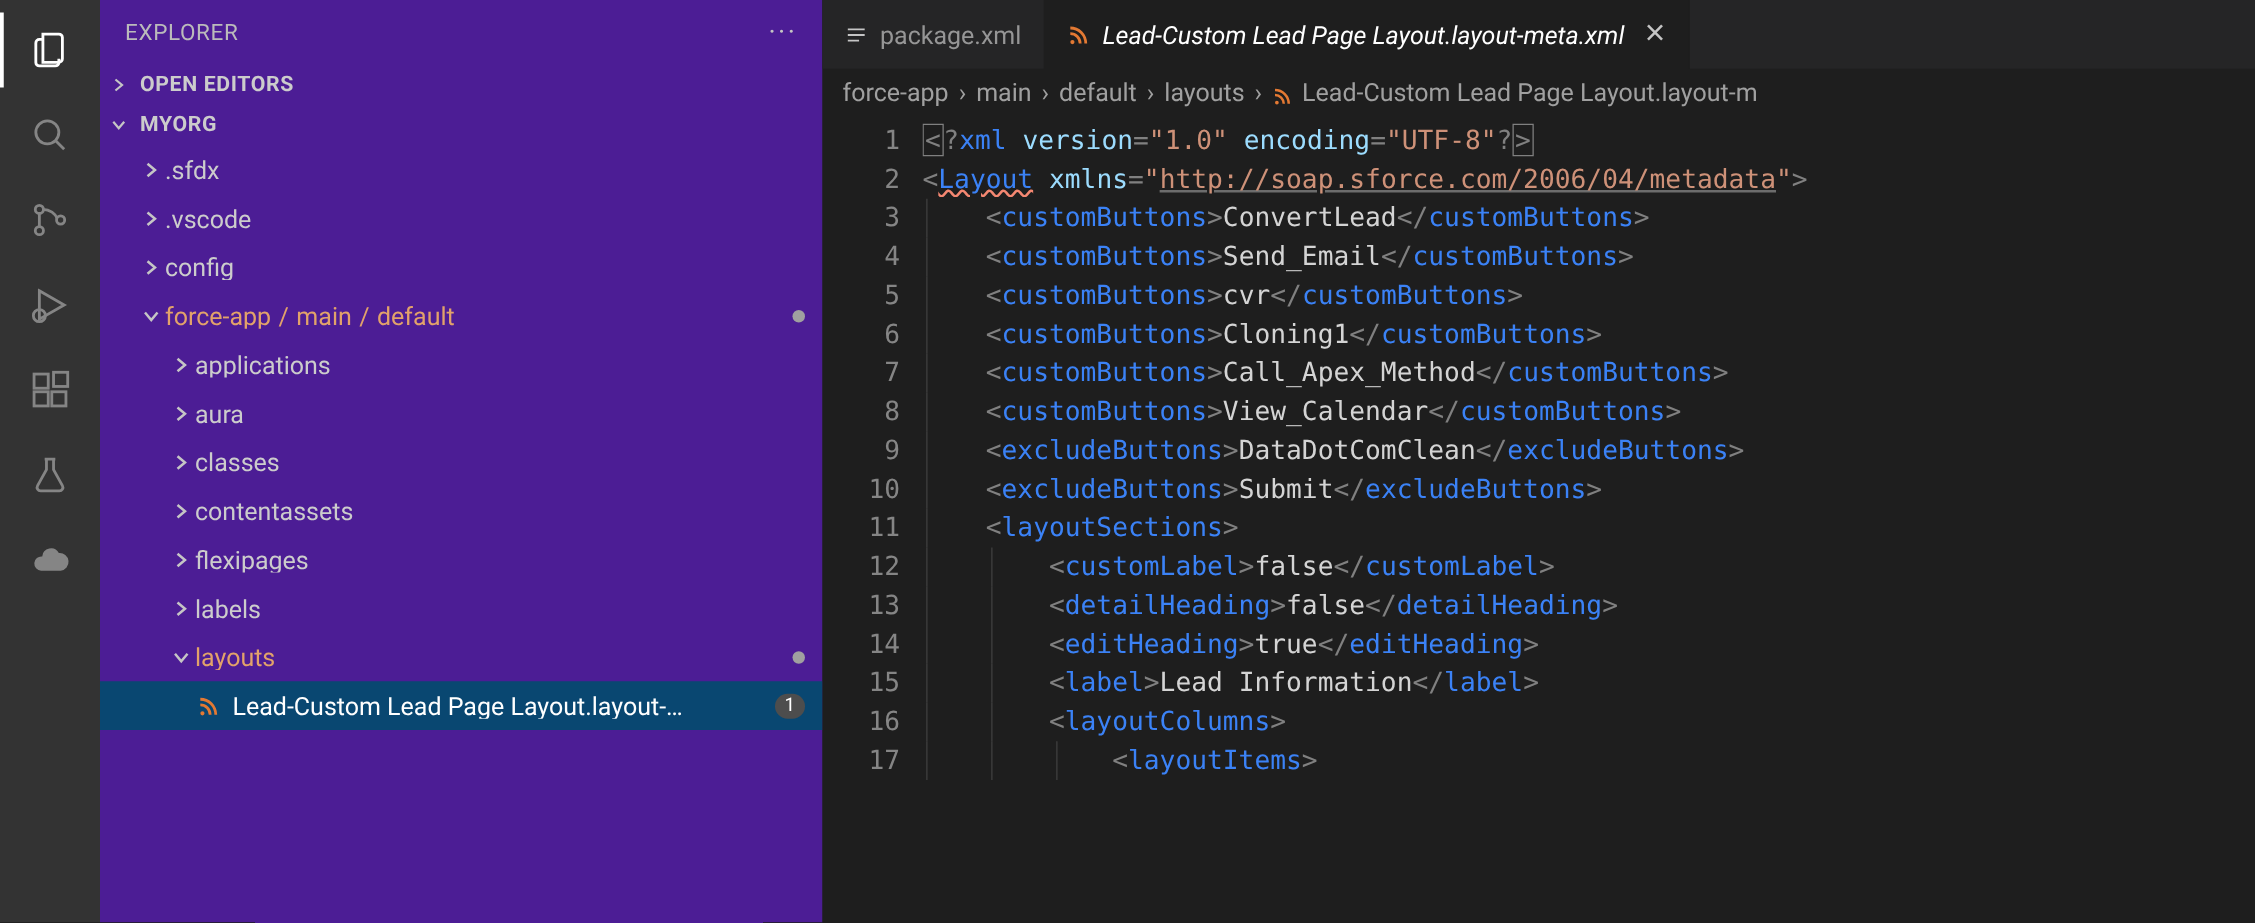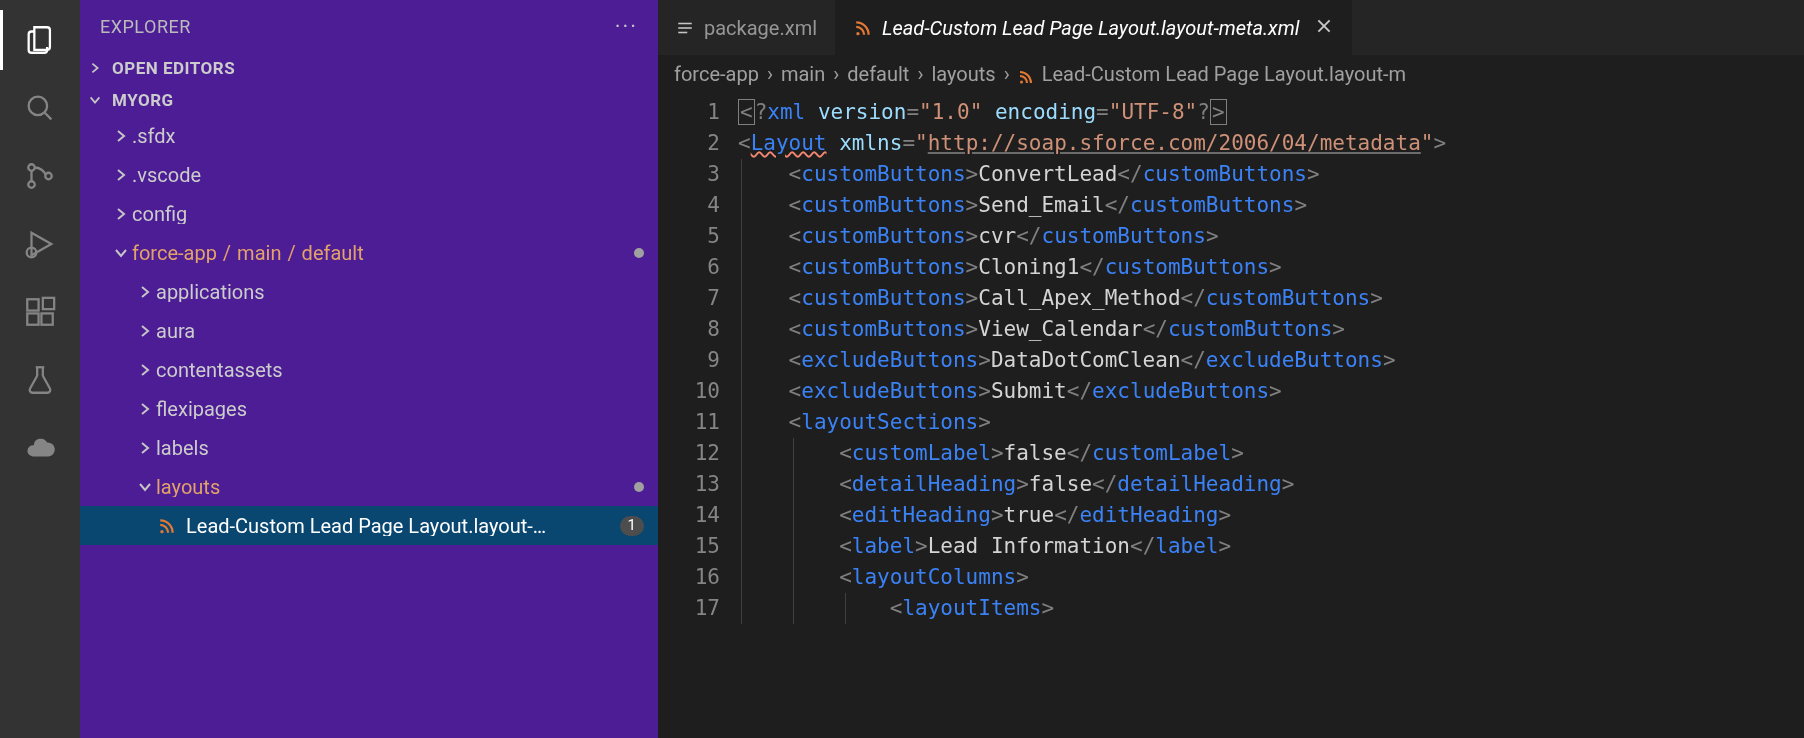--- a/index.html
+++ b/index.html
@@ -197,20 +197,29 @@
         </span>
         <span class="label">aura</span>
       </div>
     <div class="tree-row">
         <span class="indent" style="width:54px"></span>
         <span class="chev">
           <svg viewBox="0 0 16 16">
             <polyline points="5,3 11,8 5,13"></polyline>
           </svg>
         </span>
+        <span class="label">classes</span>
+      </div>
+    <div class="tree-row">
+        <span class="indent" style="width:54px"></span>
+        <span class="chev">
+          <svg viewBox="0 0 16 16">
+            <polyline points="5,3 11,8 5,13"></polyline>
+          </svg>
+        </span>
         <span class="label">contentassets</span>
       </div>
     <div class="tree-row">
         <span class="indent" style="width:54px"></span>
         <span class="chev">
           <svg viewBox="0 0 16 16">
             <polyline points="5,3 11,8 5,13"></polyline>
           </svg>
         </span>
         <span class="label">flexipages</span>

